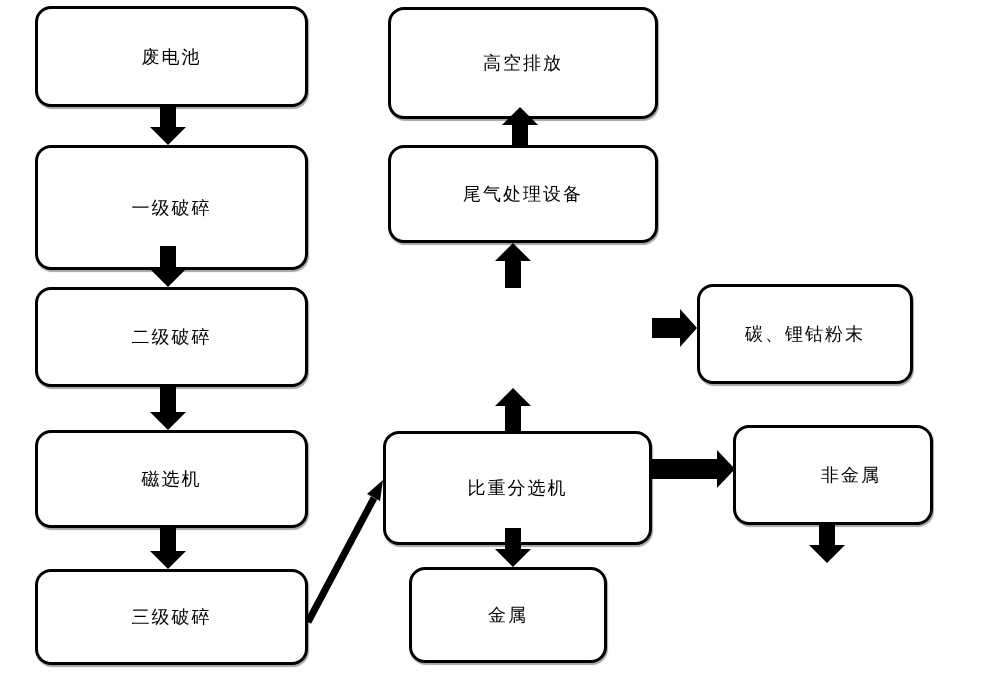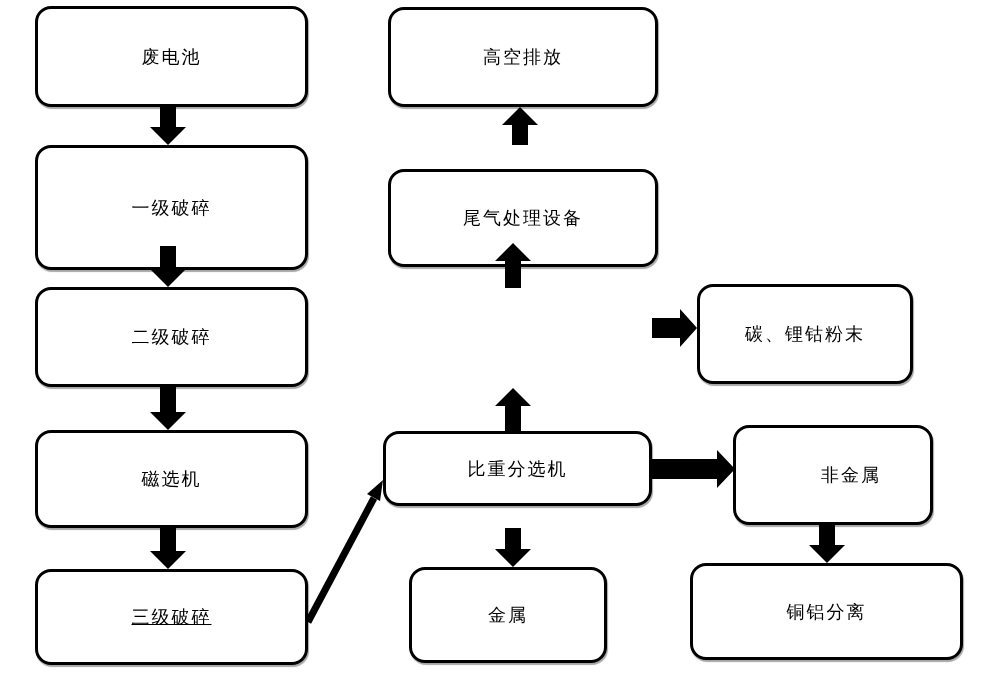--- a/index.html
+++ b/index.html
@@ -22,26 +22,26 @@
     text-align:center;
   }
   .arrow{position:absolute;}
   .arrow svg{display:block;}
 
   
   #n-waste-battery        {left:35px;  top:6px;   width:273px; height:101px;}
   #n-primary-crushing     {left:35px;  top:145px; width:273px; height:125px;}
   #n-secondary-crushing   {left:35px;  top:287px; width:273px; height:100px;}
   #n-magnetic-separator   {left:35px;  top:430px; width:273px; height:98px;}
-  #n-tertiary-crushing    {left:35px;  top:569px; width:273px; height:96px;text-decoration:underline;}
+  #n-tertiary-crushing    {left:35px;  top:569px; width:273px; height:96px;}
   
-  #n-high-altitude-discharge {left:388px; top:7px;   width:270px; height:100px;}
-  #n-exhaust-gas-treatment   {left:388px; top:145px; width:270px; height:98px;margin-top:24px;}
+  #n-high-altitude-discharge {left:388px; top:7px;   width:270px; height:112px;}
+  #n-exhaust-gas-treatment   {left:388px; top:145px; width:270px; height:98px;}
   #n-pulse-dust-collector    {left:388px; top:288px; width:270px; height:100px;}
-  #n-gravity-separator       {left:383px; top:431px; width:269px; height:75px;}
+  #n-gravity-separator       {left:383px; top:431px; width:269px; height:114px;}
   #n-metal                   {left:409px; top:567px; width:198px; height:96px;}
   
   #n-carbon-lithium-cobalt-powder {left:697px; top:284px; width:216px; height:100px;}
   #n-non-metal                    {left:733px; top:425px; width:200px; height:100px;padding-left:36px;}
   #n-copper-aluminum-separation   {left:690px; top:563px; width:273px; height:97px;}
 
   
   #a1 {left:150px; top:107px;}
   #a2 {left:150px; top:246px;}
   #a3 {left:150px; top:387px;}
@@ -87,23 +87,20 @@
   </div>
   <div class="node" id="n-metal">
     <span>金属</span>
   </div>
 
   <div class="node" id="n-carbon-lithium-cobalt-powder">
     <span>碳、锂钴粉末</span>
   </div>
   <div class="node" id="n-non-metal">
     <span>非金属</span>
-  </div>
-  <div class="node" id="n-copper-aluminum-separation">
-    <span>铜铝分离</span>
   </div>
 
   <div class="arrow" id="a1">
     <svg width="36" height="38" viewBox="0 0 36 38">
         <polygon fill="#000" points="10,0 26,0 26,20 36,20 18,38 0,20 10,20"></polygon>
       </svg>
   </div>
   <div class="arrow" id="a2">
     <svg width="36" height="41" viewBox="0 0 36 41">
         <polygon fill="#000" points="10,0 26,0 26,23 36,23 18,41 0,23 10,23"></polygon>

